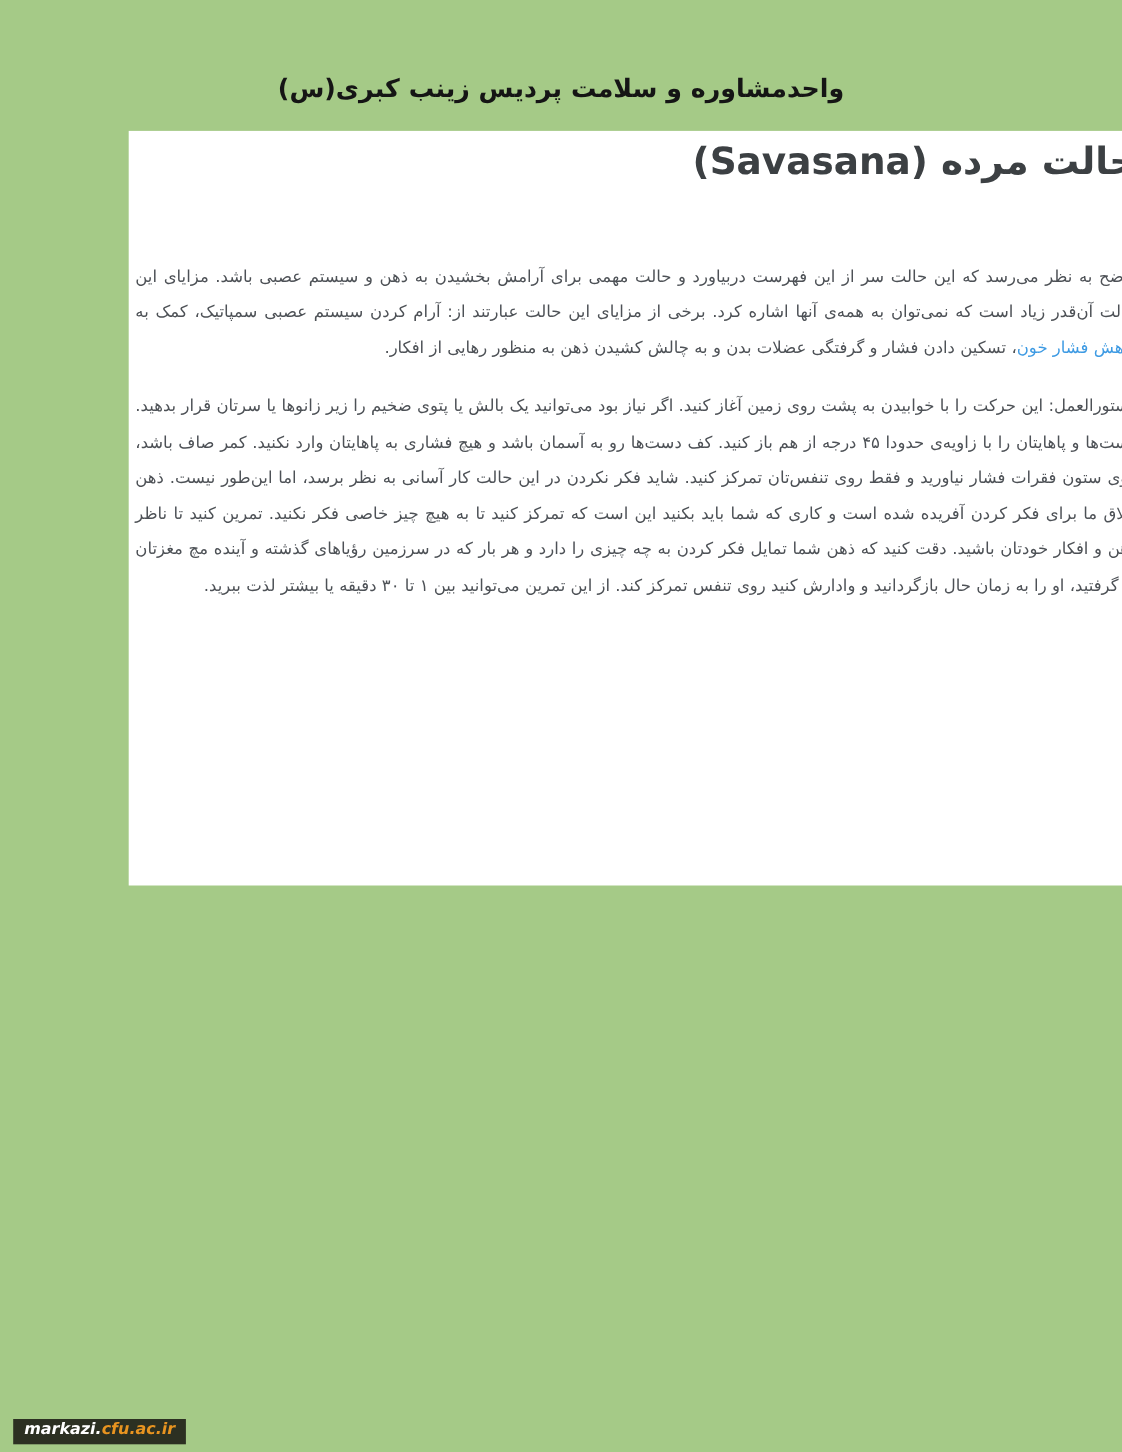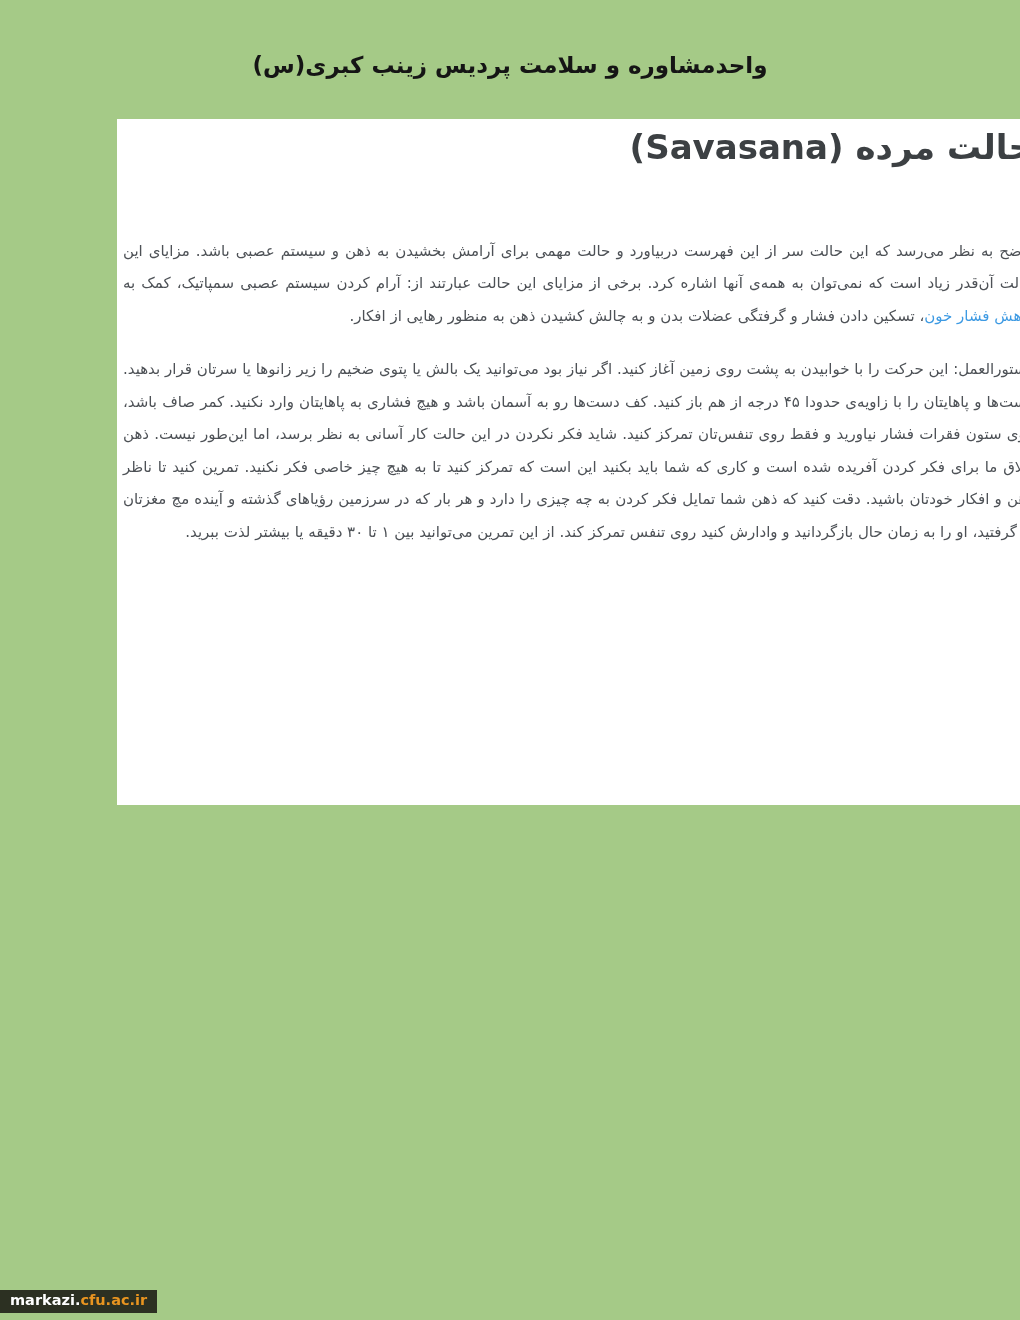--- a/index.html
+++ b/index.html
@@ -13,21 +13,21 @@
   }
   .page {
     position: absolute;
     inset: 0;
     width: 1020px;
     height: 1320px;
     background: #a5ca87;
   }
   .site-header {
     position: absolute;
-    top: 52px;
+    top: 68px;
     left: 0;
     width: 100%;
     text-align: center;
     direction: rtl;
     font-size: 23px;
     font-weight: bold;
     color: #151515;
     letter-spacing: 0;
   }
   .content-card {
@@ -60,24 +60,25 @@
     margin: 0 0 21px 0;
   }
   .article-body p:last-child { margin-bottom: 0; }
   .inline-link {
     color: #3d9ae3;
     text-decoration: none;
     cursor: pointer;
   }
   .watermark {
     position: absolute;
-    left: 0;
+    left: 12px;
     bottom: 7px;
     background: #2c3022;
     padding: 2px 10px 4px 10px;
+    font-style: italic;
     font-weight: bold;
     font-size: 14.5px;
     line-height: 17px;
     white-space: nowrap;
   }
   .watermark .wm-site { color: #ffffff; }
   .watermark .wm-domain { color: #e89420; }
 </style>
 </head>
 <body>

